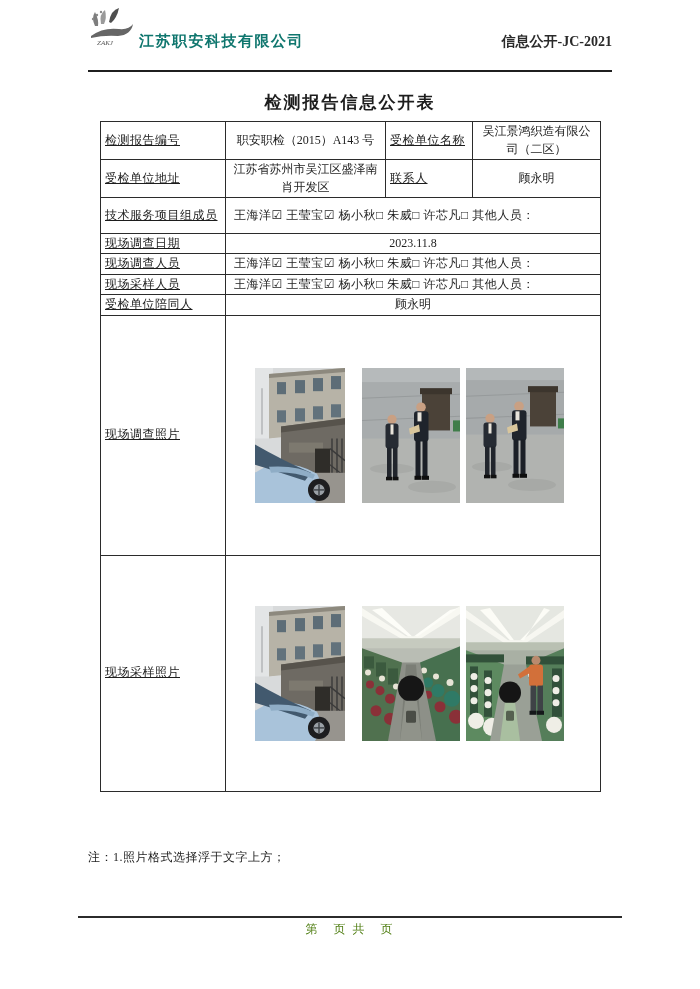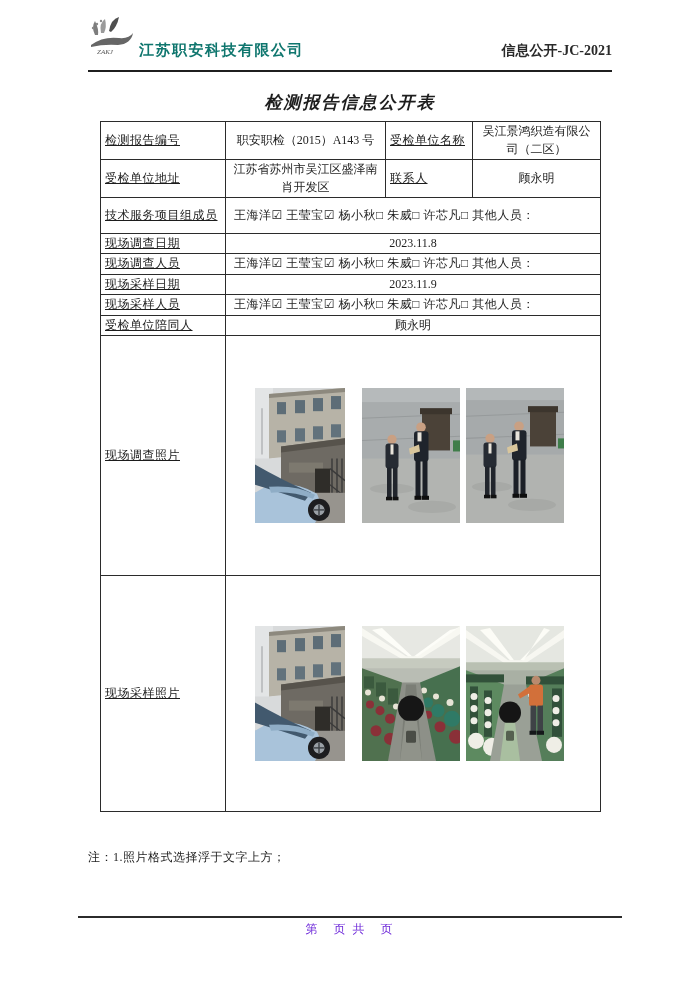--- a/index.html
+++ b/index.html
@@ -10,29 +10,29 @@
     font-family:"Liberation Serif","DejaVu Serif",serif;
     color:#1d1d1d;
     overflow:hidden;
   }
   
   .header{
     position:absolute;left:88px;top:24px;width:524px;height:48px;
     box-sizing:border-box;
     border-bottom:2px solid #1f1f1f;
     display:flex;align-items:flex-end;justify-content:space-between;
-    padding-bottom:10px;
+    padding-bottom:19px;
   }
   .brand{display:flex;align-items:flex-end;gap:1px;}
   .company-name{font-size:15px;font-weight:bold;letter-spacing:1.5px;color:#0f766e;}
   .doc-number{font-size:14px;font-weight:bold;color:#2a2a2a;}
   
   .page-title{
     position:absolute;top:91px;left:0;width:100%;
-    text-align:center;font-size:17px;font-weight:bold;letter-spacing:2px;font-style:italic;
+    text-align:center;font-size:17px;font-weight:bold;letter-spacing:2px;
   }
   
   table.form{
     position:absolute;left:100px;top:121px;
     width:500px;border-collapse:collapse;table-layout:fixed;
   }
   table.form td{
     border:1px solid #2b2b2b;
     font-size:12px;line-height:1.45;
     padding:1px 4px;vertical-align:middle;
@@ -45,21 +45,21 @@
   tr.h240{height:240px} tr.h236{height:236px}
   
   .photos{display:flex;align-items:center;padding-left:25px;}
   .photo{height:135px;flex:0 0 auto;margin-right:6px;background:#ccc;}
   .photo:first-child{margin-right:17px;}
   .pw90{width:90px}.pw98{width:98px}
   .photo svg{display:block;width:100%;height:100%;}
   
   .note{position:absolute;left:88px;top:849px;font-size:12px;letter-spacing:0.5px;}
   .footer-line{position:absolute;left:78px;top:916px;width:544px;height:0;border-top:2px solid #2b2b2b;}
-  .footer-text{position:absolute;top:921px;left:0;width:100%;text-align:center;font-size:12px;letter-spacing:2px;color:#6d28d9;}
+  .footer-text{position:absolute;top:921px;left:0;width:100%;text-align:center;font-size:12px;letter-spacing:2px;color:#4d7c0f;}
 </style>
 </head>
 <body>
 
 <div class="page">
 
   <div class="header">
     <div class="brand">
       <span>
         <svg viewBox="0 0 50 40" width="50" height="40" aria-hidden="true">
@@ -104,24 +104,20 @@
       <td class="lbl">技术服务项目组成员</td>
       <td class="lft" colspan="3">王海洋☑ 王莹宝☑ 杨小秋□ 朱威□ 许芯凡□ 其他人员：</td>
     </tr>
     <tr class="h20">
       <td class="lbl">现场调查日期</td>
       <td class="ctr" colspan="3">2023.11.8</td>
     </tr>
     <tr class="h20">
       <td class="lbl">现场调查人员</td>
       <td class="lft" colspan="3">王海洋☑ 王莹宝☑ 杨小秋□ 朱威□ 许芯凡□ 其他人员：</td>
-    </tr>
-    <tr class="h20">
-      <td class="lbl">现场采样日期</td>
-      <td class="ctr" colspan="3">2023.11.9</td>
     </tr>
     <tr class="h20">
       <td class="lbl">现场采样人员</td>
       <td class="lft" colspan="3">王海洋☑ 王莹宝☑ 杨小秋□ 朱威□ 许芯凡□ 其他人员：</td>
     </tr>
     <tr class="h20">
       <td class="lbl">受检单位陪同人</td>
       <td class="ctr" colspan="3">顾永明</td>
     </tr>
 

